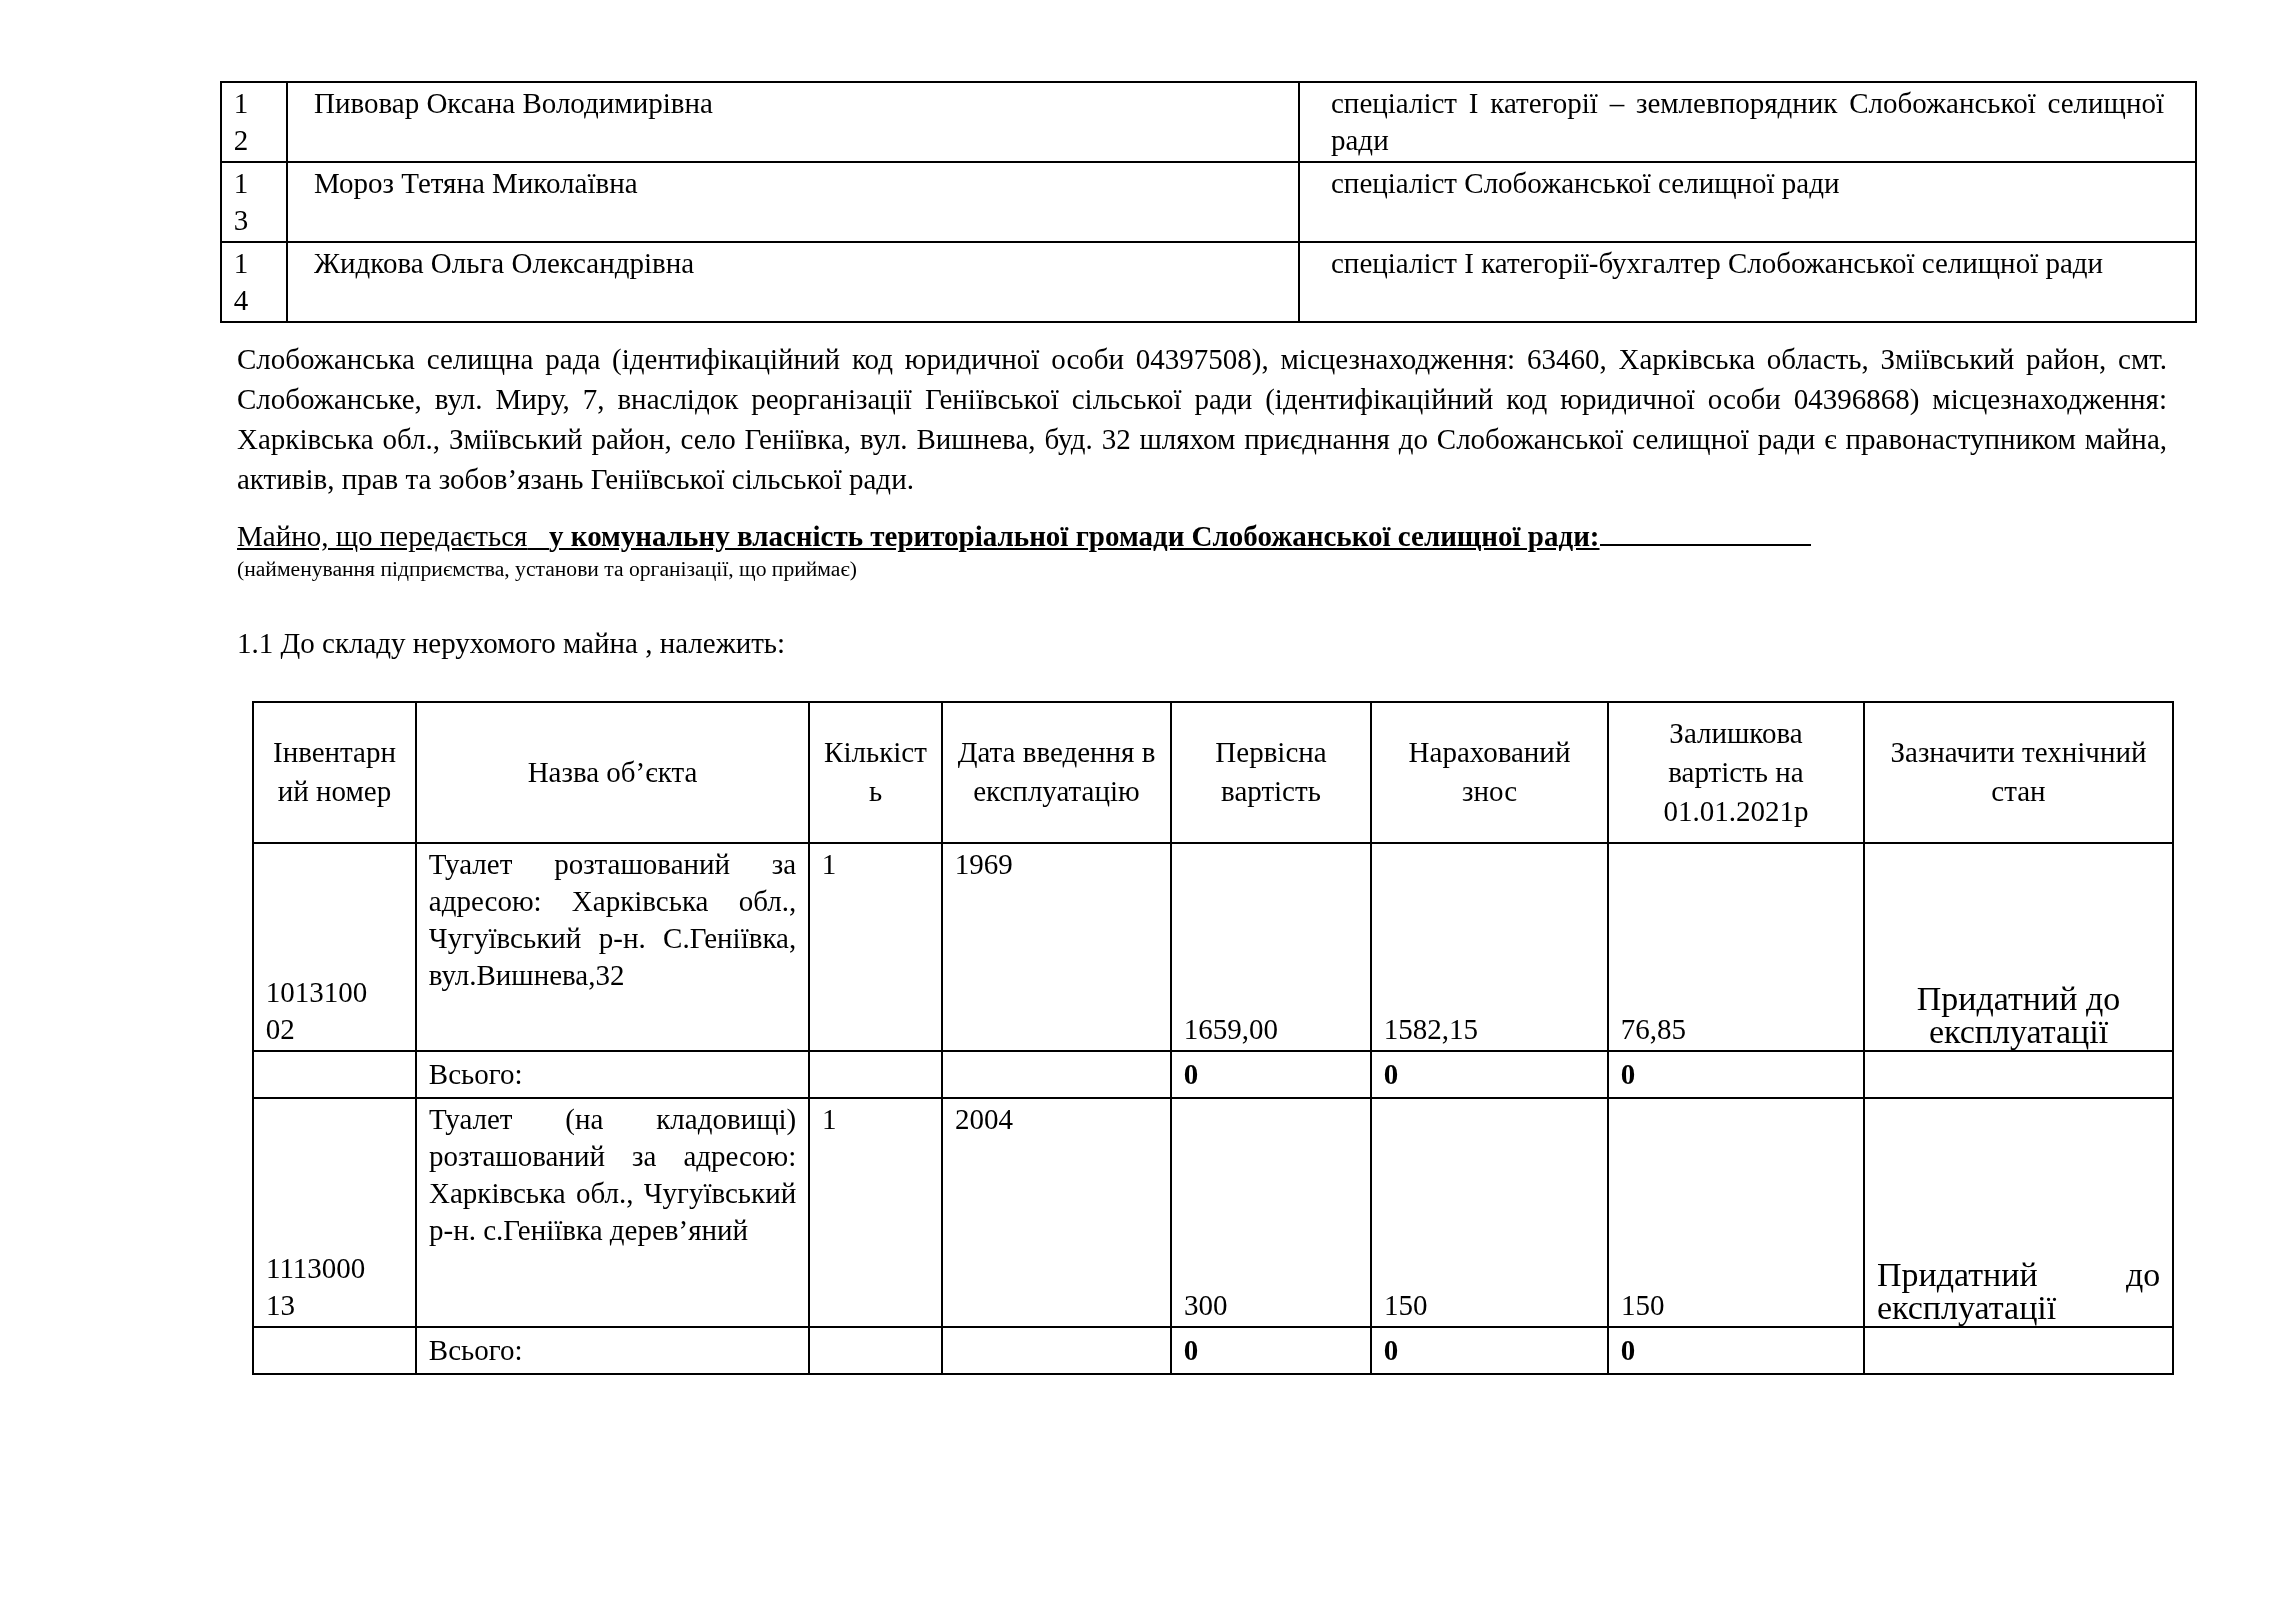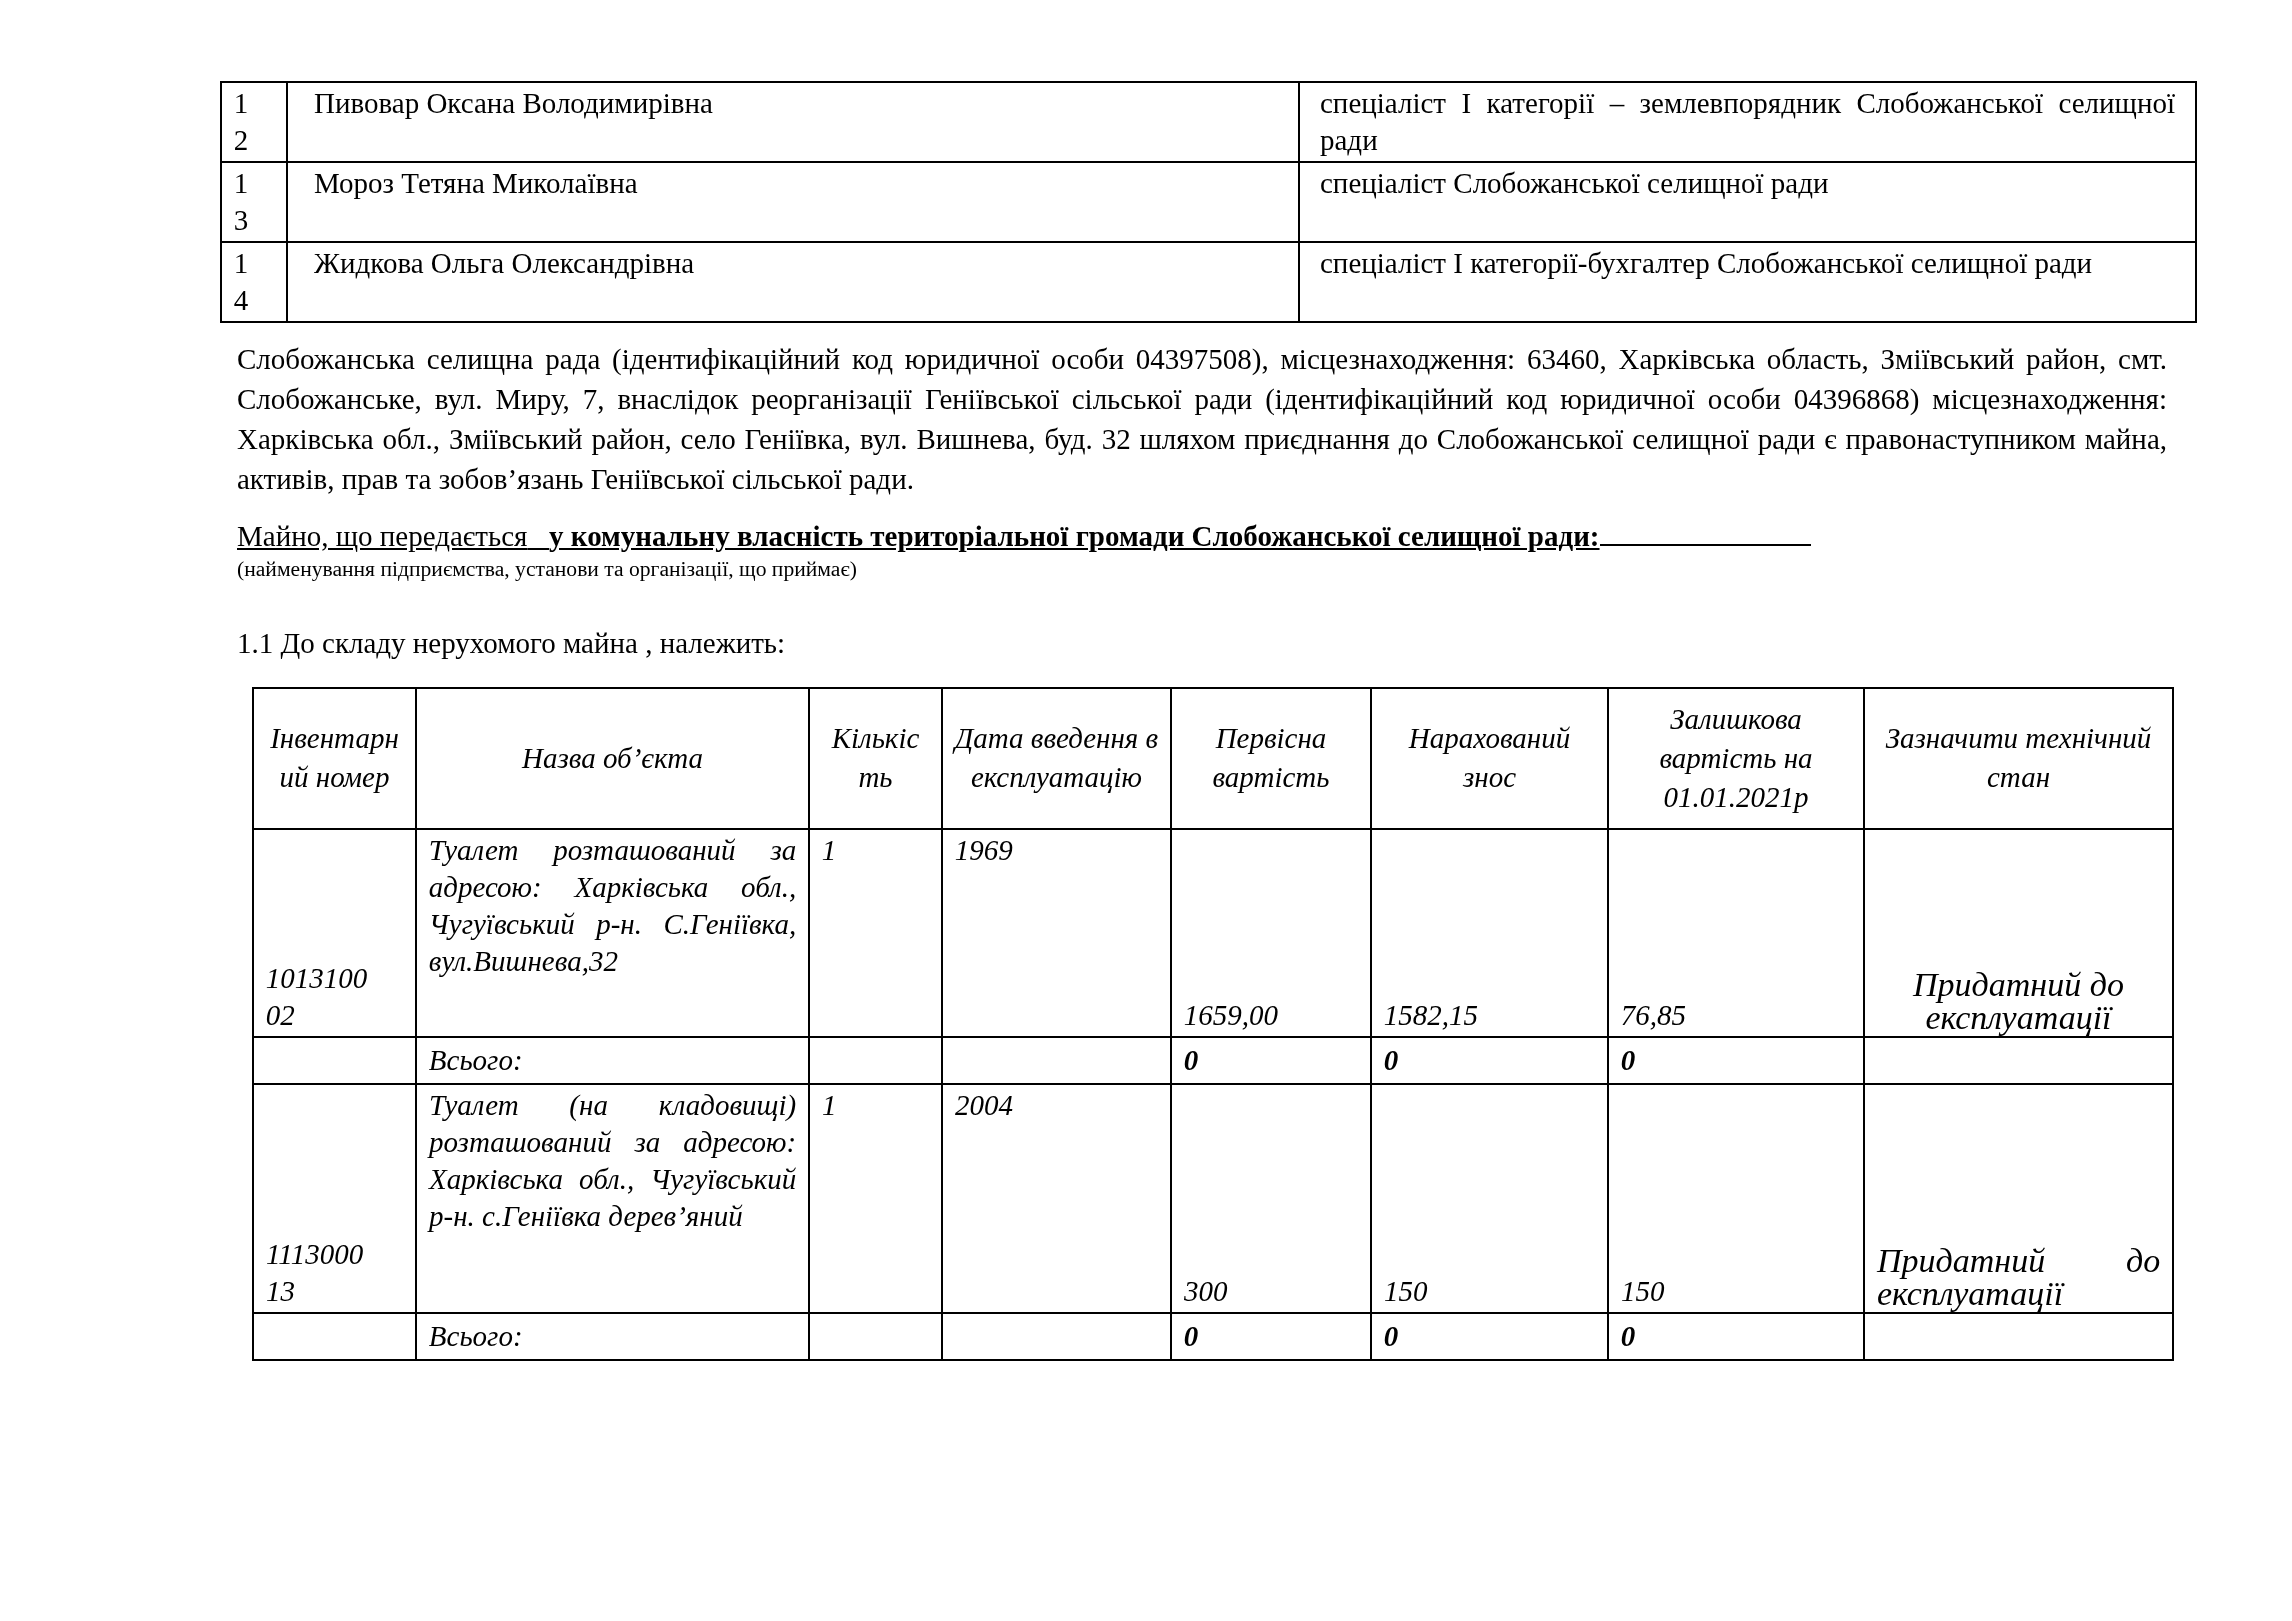--- a/index.html
+++ b/index.html
@@ -14,34 +14,34 @@
     position: relative;
     overflow: hidden;
   }
   table { border-collapse: collapse; table-layout: fixed; }
   td { border: 2px solid #000; padding: 2px 9.8px; vertical-align: top; line-height: 37px; }
 
   
   .sign-table { margin: 81px 0 0 220px; width: 1975px; }
   .sign-num  { white-space: pre-line; padding-left: 11.8px; }
   .sign-name { padding-left: 26px; }
-  .sign-pos  { text-align: justify; padding: 2px 20px; }
+  .sign-pos  { text-align: justify; padding: 2px 31px; }
 
   
   .intro    { margin: 65px 0 0 237px; line-height: 40px; }
   .body-par { width: 1930px; margin: 15.7px 0 0 237px; text-align: justify; line-height: 40px; }
   .transfer { margin: 17.6px 0 0 237px; line-height: 40px; }
   .u    { text-decoration: underline; }
   .bold { font-weight: bold; }
   .fill { display: inline-block; width: 211px; height: 7.8px; border-bottom: 2px solid #000; }
   .caption  { margin: 0 0 0 237px; font-size: 21.6px; line-height: 27.4px; }
   .section  { margin: 39px 0 0 237px; line-height: 40px; }
 
   
-  .prop-table { margin: 24px 0 0 252px; width: 1920px; font-style: italic; }
+  .prop-table { margin: 38px 0 0 252px; width: 1920px; }
   .prop-table td { padding: 2px 11.8px; }
   .head td { vertical-align: middle; text-align: center; height: 141px; overflow-wrap: break-word; line-height: 39px; }
   .asset-a td { height: 208px; }
   .asset-b td { height: 229px; padding-left: 12px; }
   .tot td { height: 47px; vertical-align: middle; }
   .inv   { vertical-align: bottom; white-space: pre-line; padding-bottom: 9.8px; }
   .name  { text-align: justify; vertical-align: top; }
   .qty, .year { vertical-align: top; }
   .money { vertical-align: bottom; padding-bottom: 3.9px; }
   .state { vertical-align: bottom; font-size: 34px; line-height: 33px; padding-bottom: 9.8px; }

